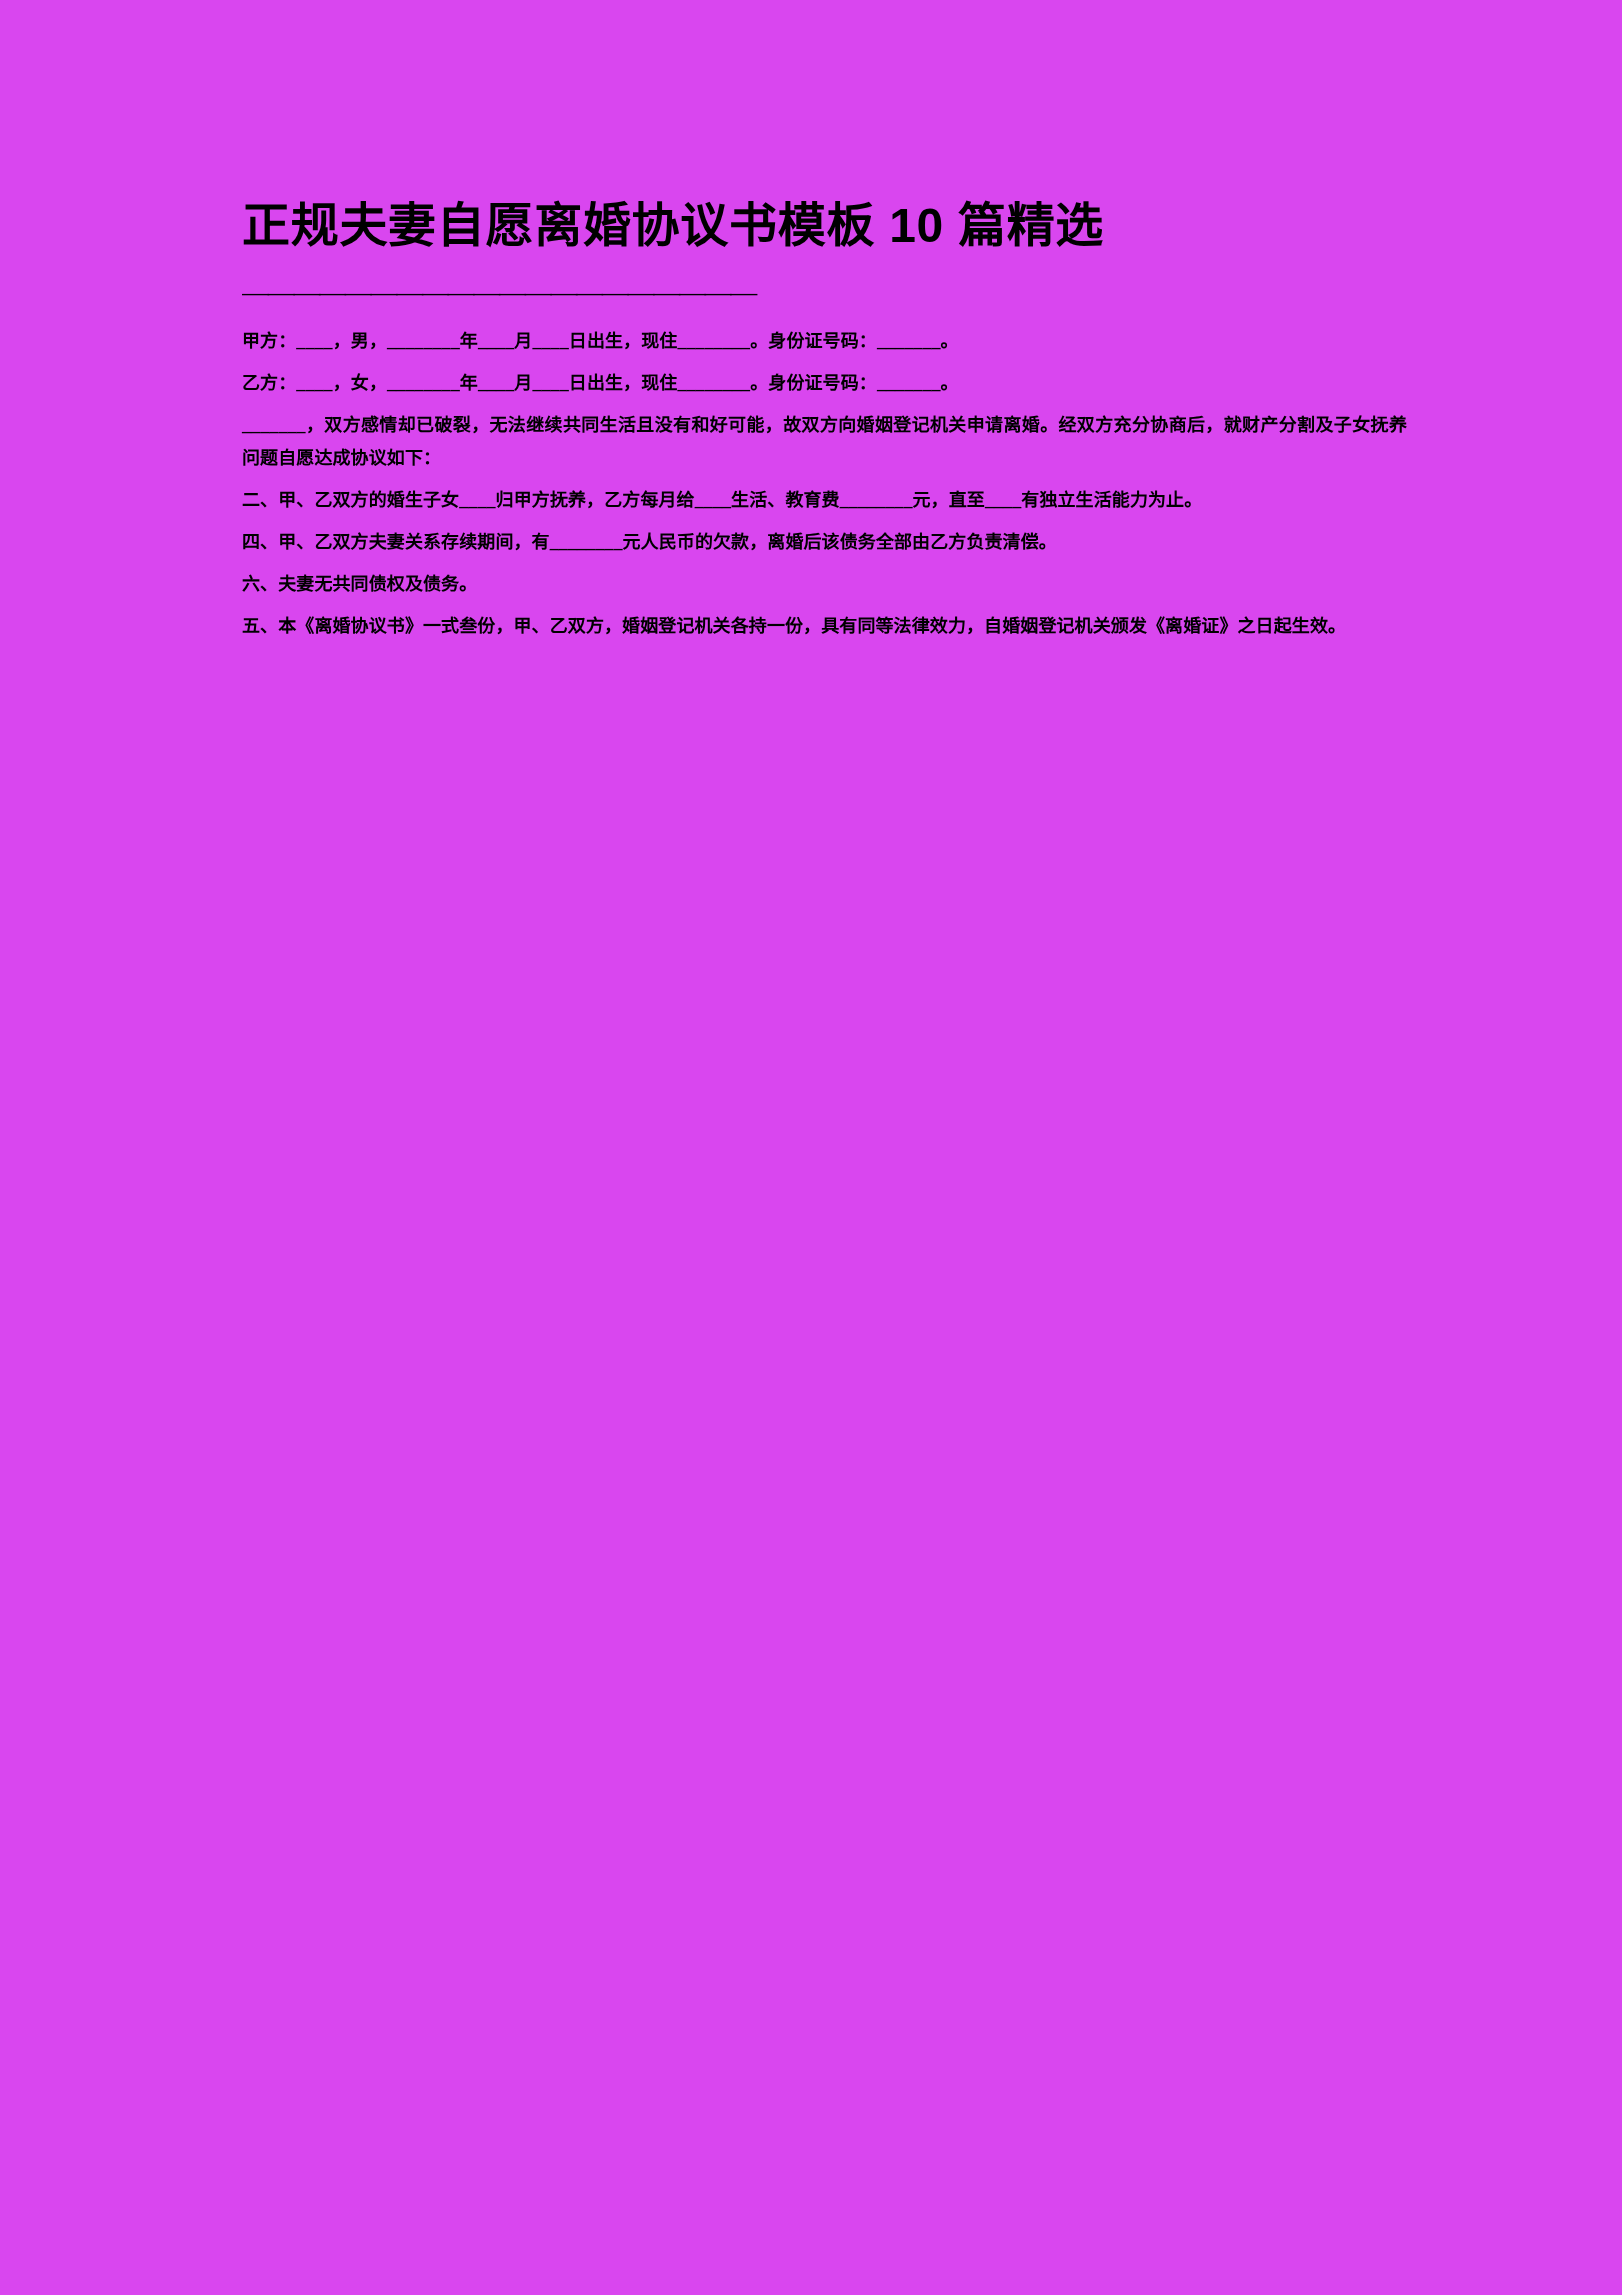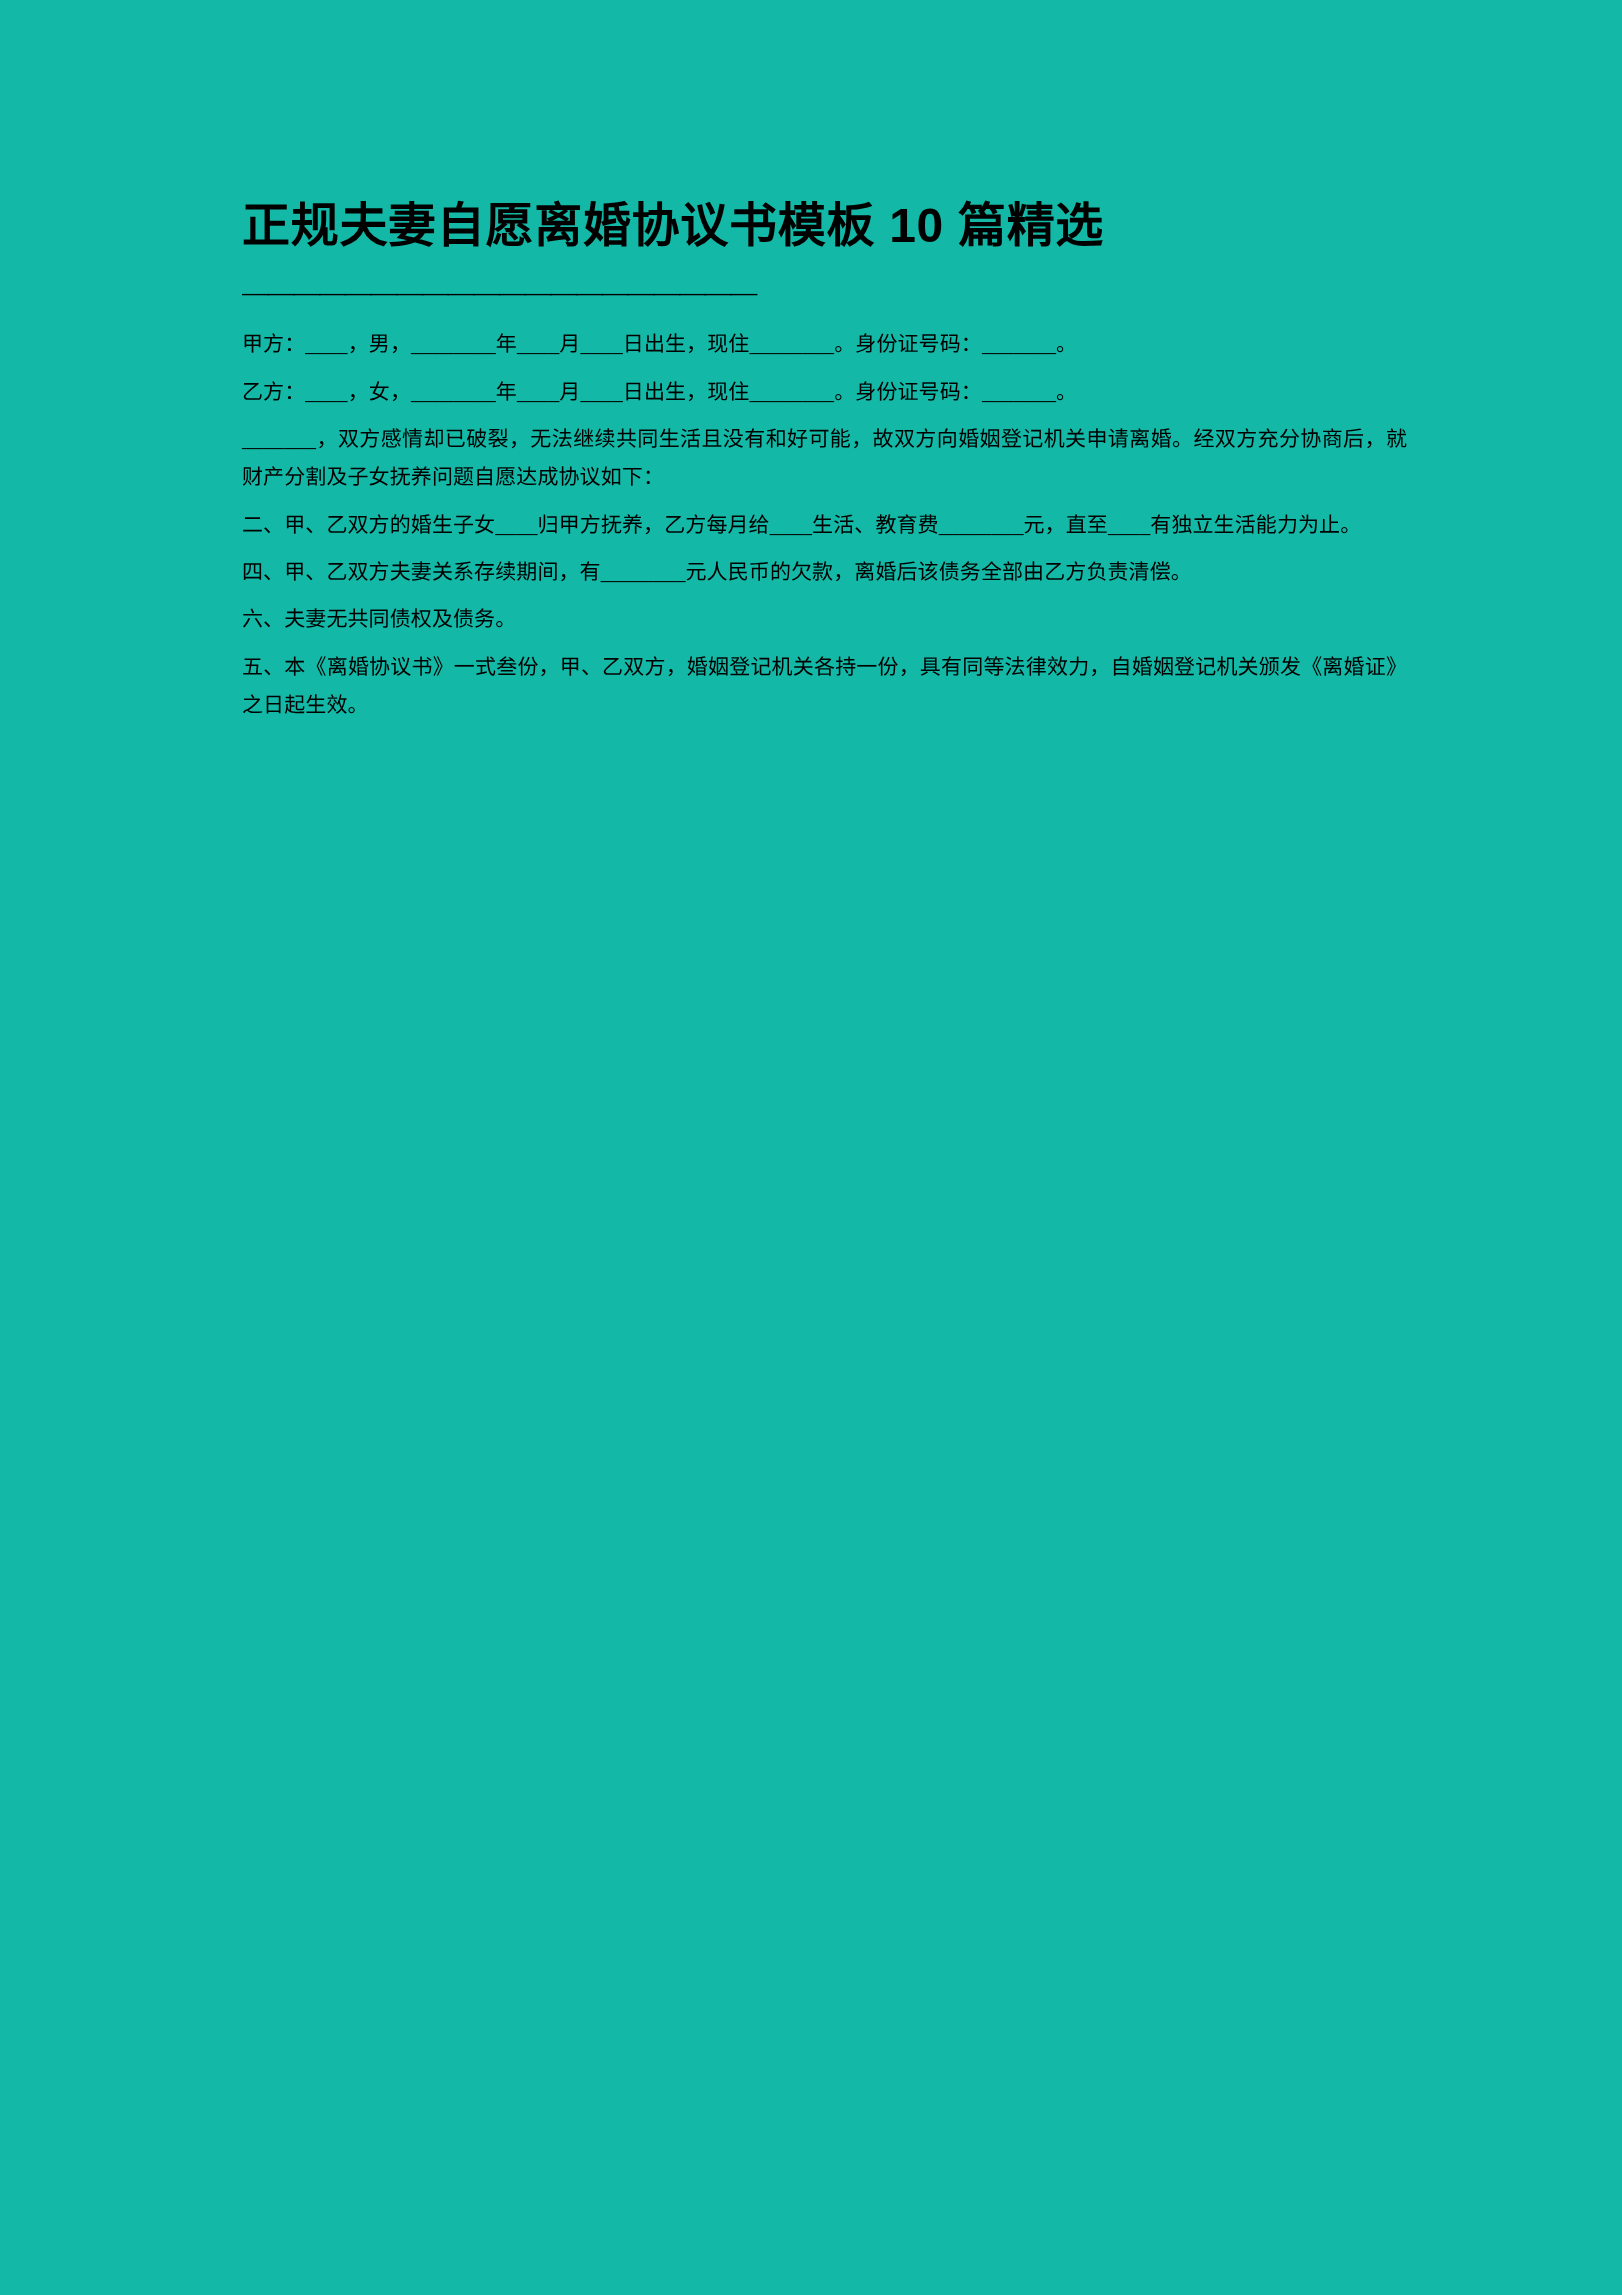--- a/index.html
+++ b/index.html
@@ -13,21 +13,21 @@
     font-family: "Liberation Serif", "DejaVu Serif", serif;
     color: #000000;
     -webkit-font-smoothing: antialiased;
   }
   .page {
     position: relative;
     width: 1623px;
     height: 2295px;
     box-sizing: border-box;
     padding: 196px 216px 0 242px;
-    background: #14b8a6;
+    background: #d946ef;
   }
   .doc-title {
     font-family: "Liberation Sans", "DejaVu Sans", sans-serif;
     font-weight: bold;
     font-size: 48px;
     line-height: 1.25;
     letter-spacing: 0.7px;
     margin: 0 0 18.3px 0;
     color: #000000;
   }
@@ -35,28 +35,29 @@
     font-family: "Liberation Serif", "DejaVu Serif", serif;
     font-size: 27px;
     line-height: 1.35;
     letter-spacing: -1.3px;
     margin: 0 0 14.4px 0;
     white-space: nowrap;
     overflow: hidden;
     color: #000000;
   }
   .para {
-    font-size: 21px;
+    font-size: 18px;
     line-height: 1.82;
     margin: 0 0 9.2px 0;
     text-align: justify;
     text-justify: inter-ideograph;
     letter-spacing: 0.1px;
     color: #000000;
     word-break: break-all;
+    font-weight: bold;
   }
   .para:last-child {
     margin-bottom: 0;
   }
 </style>
 </head>
 <body>
 
 <div class="page">
 

